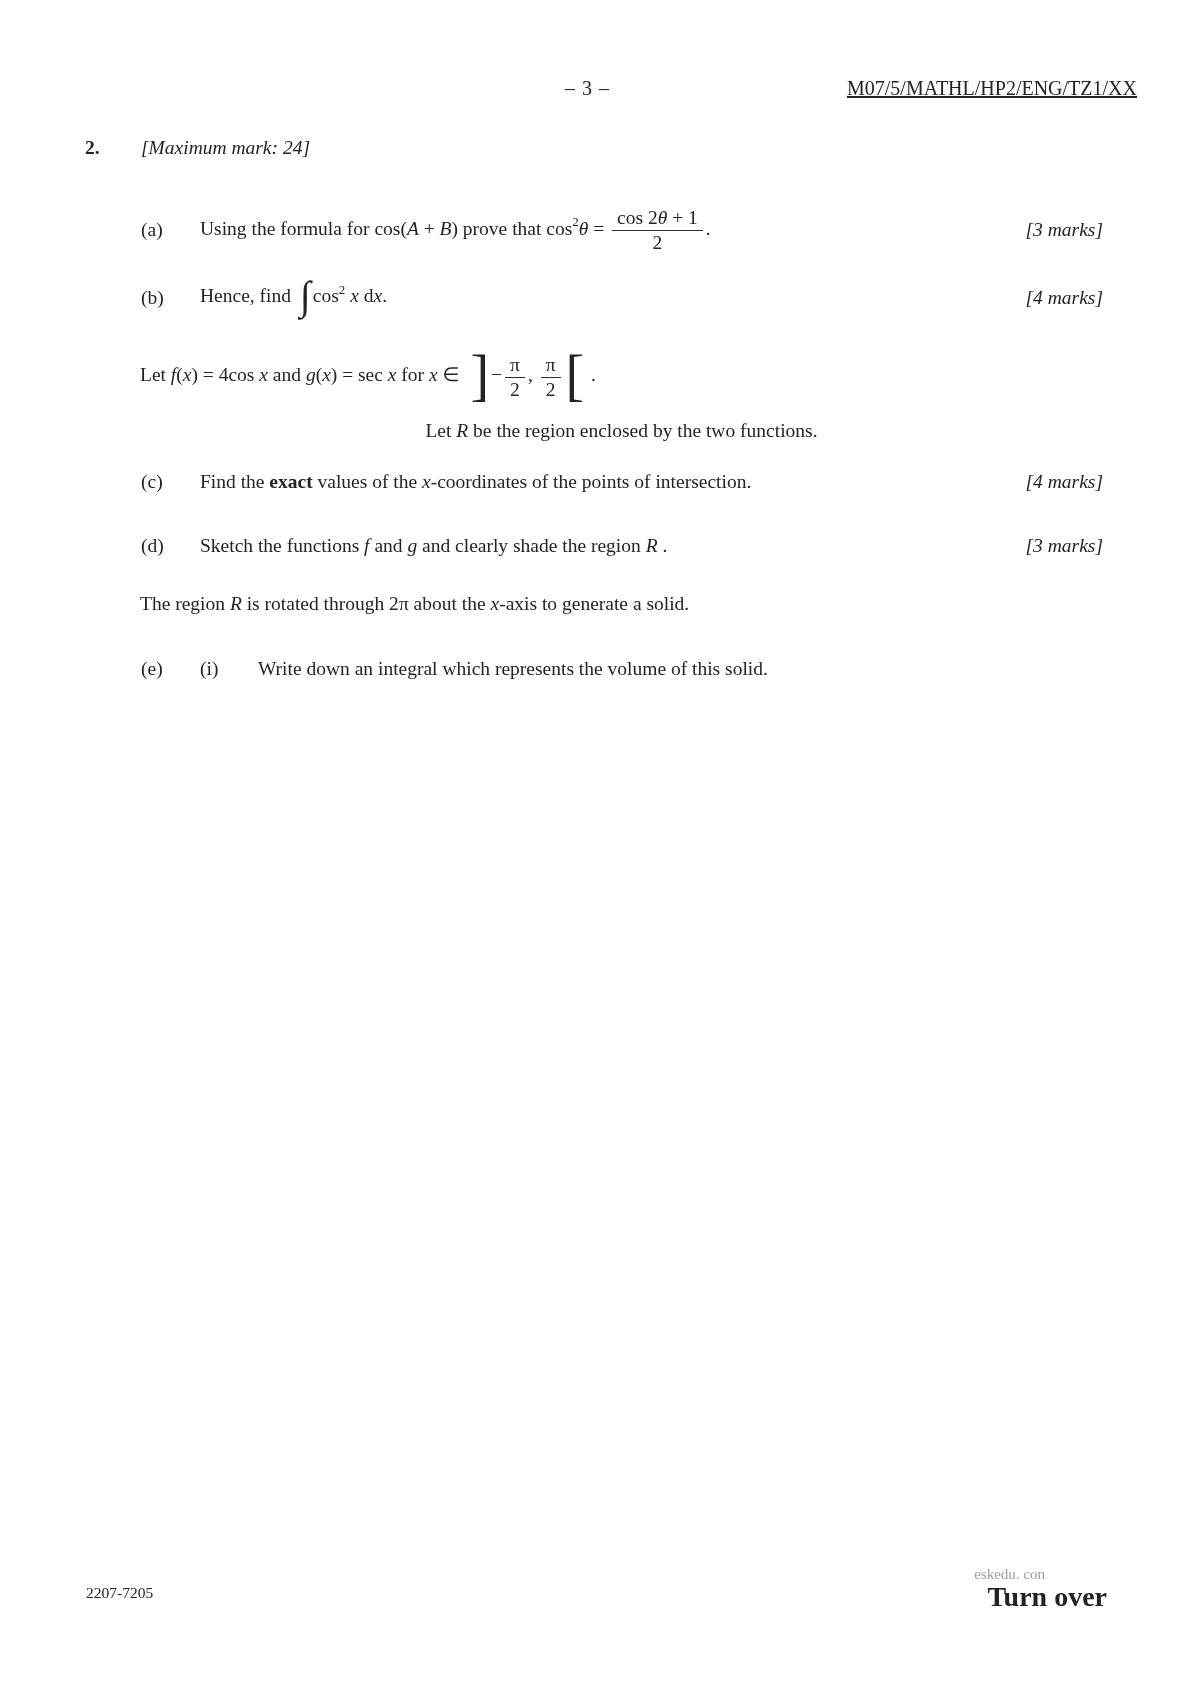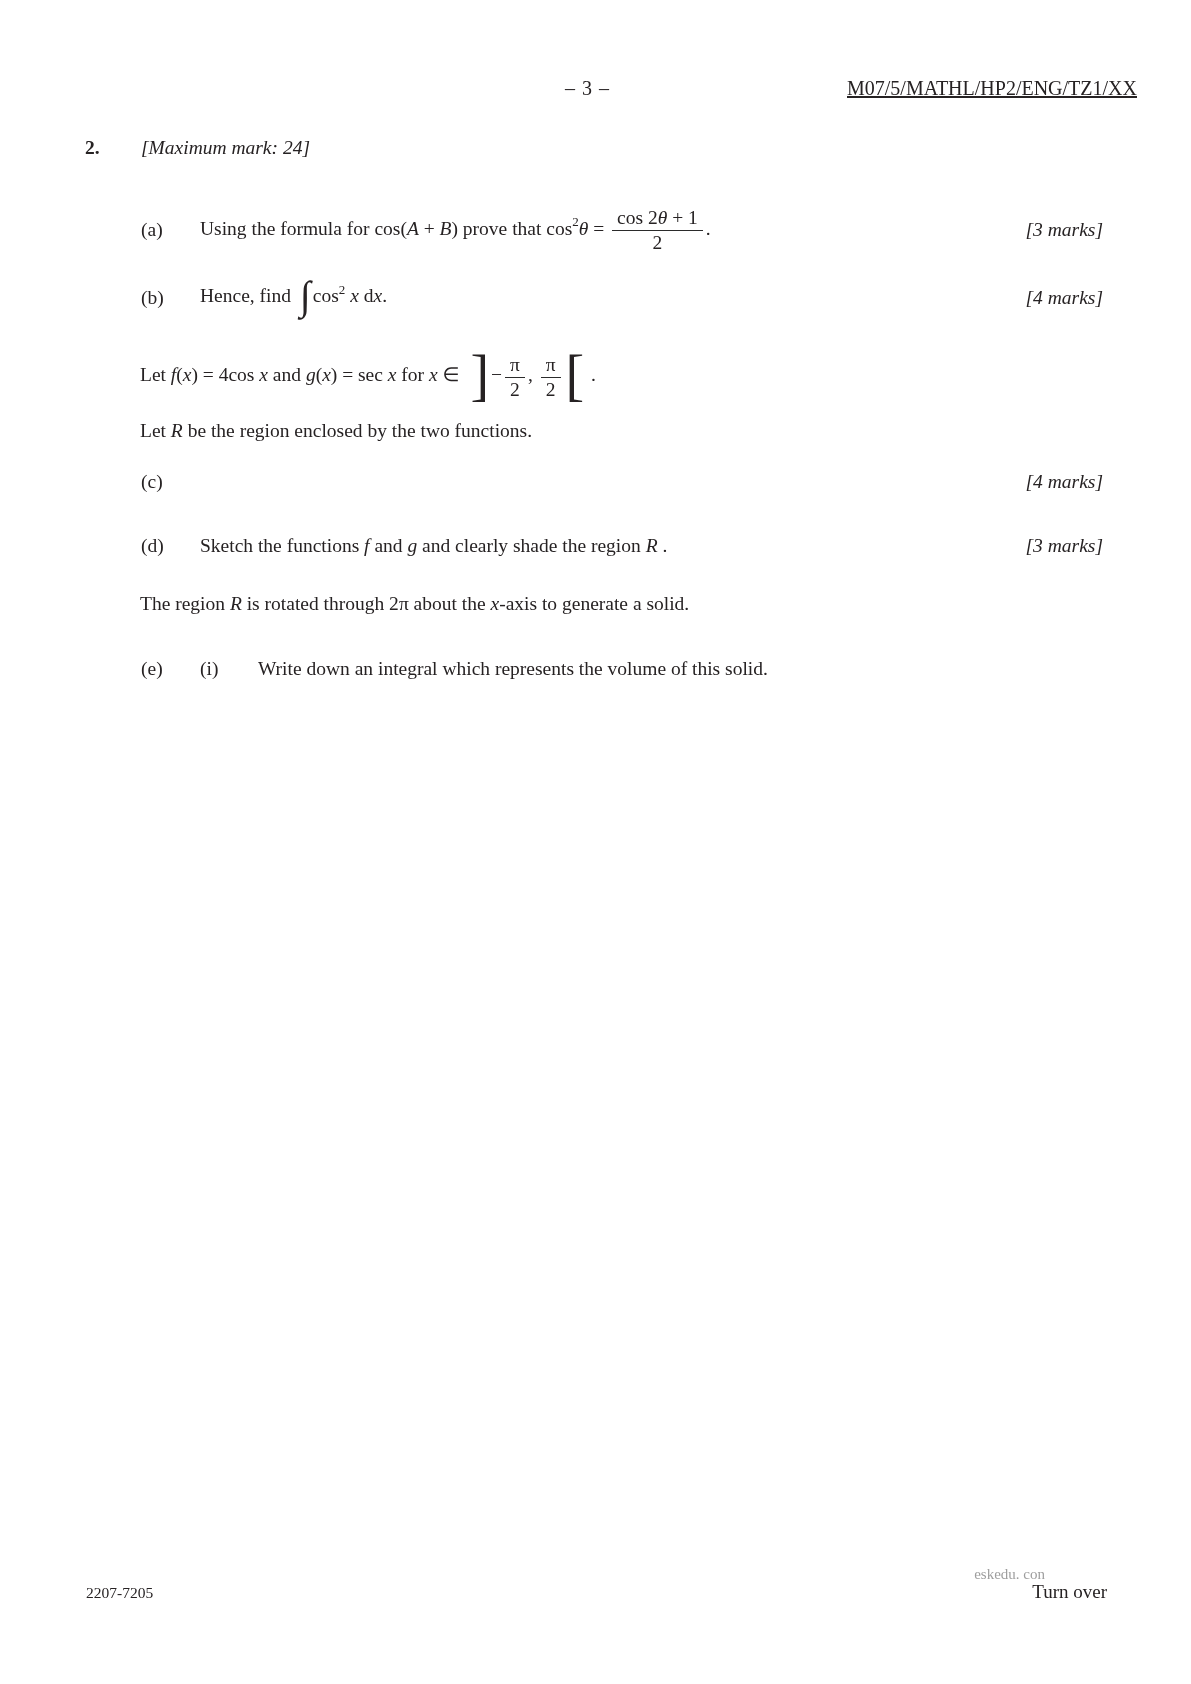--- a/index.html
+++ b/index.html
@@ -50,21 +50,21 @@
   .bigbr.left { margin:0 2px 0 6px; }
   .bigbr.right { margin:0 2px; }
 
   
   .doc-code { position:absolute; left:86px; top:1584px; font-size:15.5px; }
   .site-watermark-bottom {
     position:absolute; right:146px; top:1566px;
     font-family:Liberation Serif, serif;
     font-size:15px; color:#9e9e9e; white-space:nowrap;
   }
-  .turn-over { position:absolute; right:84px; top:1581px; font-size:19px; font-weight:normal; }
+  .turn-over { position:absolute; right:84px; top:1581px; font-size:28px; font-weight:bold; }
 </style>
 </head>
 <body>
 
 <div class="page">
 
   <div class="page-number">– 3 –</div>
   <div class="paper-code">M07/5/MATHL/HP2/ENG/TZ1/XX</div>
 
   <div class="q-header">
@@ -80,26 +80,27 @@
   <div class="row" style="top:272px; height:52px;">
     <span class="plabel">(b)</span>
     <span class="content"><span>Hence, find </span><span class="intg">∫</span><span>cos</span><span class="sup">2</span><span class="it"> x</span><span> d</span><span class="it">x</span><span>.</span></span>
     <span class="marks">[4 marks]</span>
   </div>
 
   <div class="row" style="top:345px; height:64px; left:140px;">
     <span class="content"><span>Let  </span><span class="it">f</span><span>(</span><span class="it">x</span><span>) = 4</span><span>cos </span><span class="it">x</span><span>  and  </span><span class="it">g</span><span>(</span><span class="it">x</span><span>) = </span><span>sec </span><span class="it">x</span><span>  for  </span><span class="it">x</span><span> ∈ </span><span class="bigbr left">]</span><span>−</span><span class="frac"><span class="num">π</span><span class="den">2</span></span><span>, </span><span class="frac"><span class="num">π</span><span class="den">2</span></span><span class="bigbr right">[</span><span> .</span></span>
   </div>
 
-  <div class="row" style="top:416px; height:30px; left:140px;">
+  <div class="row" style="top:416px; height:30px; left:140px;justify-content:center;">
     <span class="content"><span>Let </span><span class="it">R</span><span> be the region enclosed by the two functions.</span></span>
   </div>
 
   <div class="row" style="top:467px; height:30px;">
     <span class="plabel">(c)</span>
+    <span class="content"><span>Find the </span><span class="bf">exact</span><span> values of the </span><span class="it">x</span><span>-coordinates of the points of intersection.</span></span>
     <span class="marks">[4 marks]</span>
   </div>
 
   <div class="row" style="top:531px; height:30px;">
     <span class="plabel">(d)</span>
     <span class="content"><span>Sketch the functions  </span><span class="it">f</span><span>  and  </span><span class="it">g</span><span>  and clearly shade the region </span><span class="it">R</span><span> .</span></span>
     <span class="marks">[3 marks]</span>
   </div>
 
   <div class="row" style="top:589px; height:30px; left:140px;">

